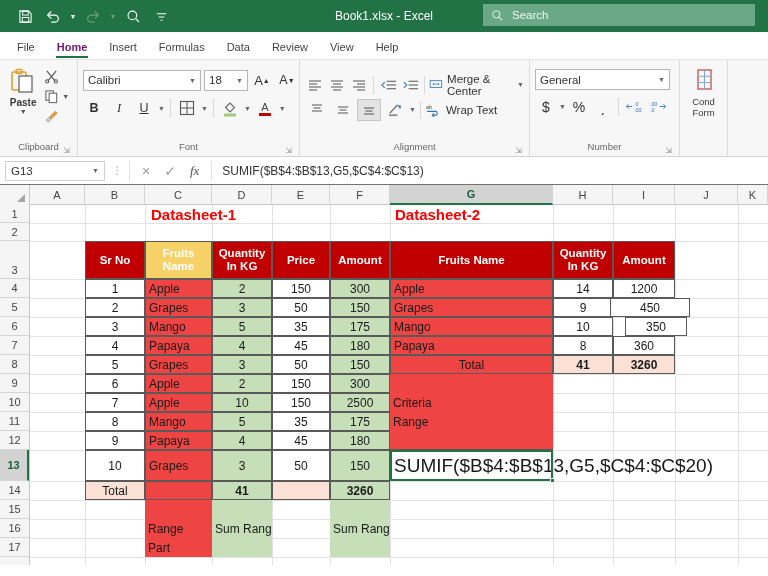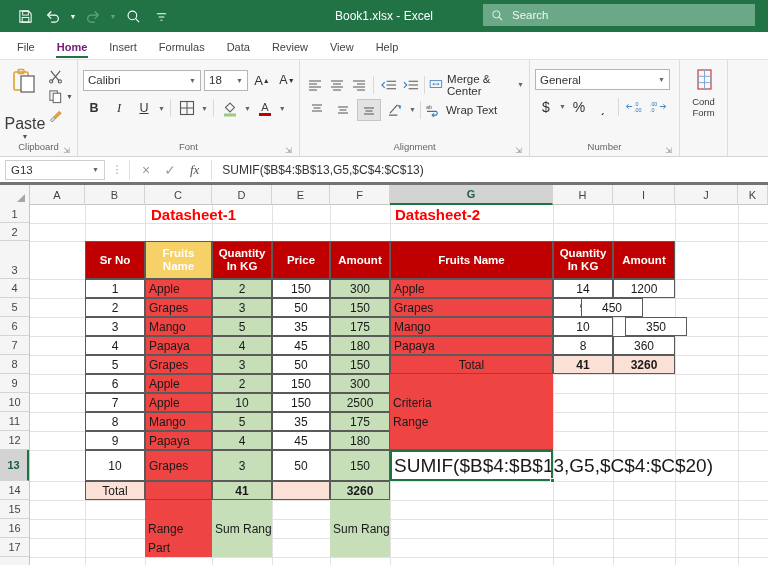--- a/index.html
+++ b/index.html
@@ -105,21 +105,21 @@
     font-size: 8px; color: #888;
   }
 
   
   .clip { width: 78px; display: flex; }
   .paste-col {
     width: 40px; display: flex; flex-direction: column; align-items: center;
     padding-top: 2px;
   }
   .paste-ico { width: 28px; height: 30px; display:flex; align-items:center; justify-content:center;}
-  .paste-lbl { font-size: 16px; color: #3b3b3b; margin-top: 19px; }
+  .paste-lbl { font-size: 10px; color: #3b3b3b; margin-top: 1px; font-weight: bold; }
   .paste-car { font-size: 7px; color: #555; }
   .clip-col { width: 34px; display:flex; flex-direction:column; gap:1px; padding-top:3px;}
   .clip-row { display:flex; align-items:center; height: 19px; }
   .mini-ico { width:20px; height:18px; display:flex; align-items:center; justify-content:center; }
   .mini-car { font-size: 7px; color:#555; margin-left:1px;}
 
   
   .fontg { width: 222px; }
   .frow { display: flex; align-items: center; gap: 3px; height: 24px; }
   .frow.second { margin-top: 4px; }
@@ -162,21 +162,21 @@
 
   
   .styg { width: 48px; align-items: center; }
   .cfcol { display:flex; flex-direction:column; align-items:center; width:42px; padding-top:4px;}
   .cflbl { font-size: 9.5px; color:#3b3b3b; line-height:11px; text-align:center; }
 
   
   .fbar {
     height: 28px;
     background: #ffffff;
-    border-bottom: 3px solid #737373;
+    border-bottom: 1px solid #737373;
     display: flex;
     align-items: center;
   }
   .namebox {
     width: 100px; height: 20px; margin-left: 5px;
     border: 1px solid #cfcfcf; background: #fff;
     display: flex; align-items: center; justify-content: space-between;
     padding: 0 5px; font-size: 11.5px; color: #333;
   }
   .fb-dots { width: 24px; text-align:center; color:#9a9a9a; font-size: 11px; }
@@ -744,21 +744,21 @@
       <div class="cell hdr-red c-center bd" style="left:583px;top:36px;width:62px;height:38px">
         <span>Amount</span>
       </div>
 
       <div class="cell c-left  fill-gold  bd" style="left:360px;top:74px;width:163px;height:19px">Apple</div>
       <div class="cell c-center fill-white bd" style="left:523px;top:74px;width:60px;height:19px">14</div>
       <div class="cell c-center fill-white bd" style="left:583px;top:74px;width:62px;height:19px">1200</div>
 
       <div class="cell c-left  fill-gold  bd" style="left:360px;top:93px;width:163px;height:19px">Grapes</div>
       <div class="cell c-center fill-white bd" style="left:523px;top:93px;width:60px;height:19px">9</div>
-      <div class="cell c-center fill-white bd" style="left:551px;top:93px;width:62px;height:19px">450</div>
+      <div class="cell c-center fill-white bd" style="left:580px;top:93px;width:80px;height:19px">450</div>
 
       <div class="cell c-left  fill-gold  bd" style="left:360px;top:112px;width:163px;height:19px">Mango</div>
       <div class="cell c-center fill-white bd" style="left:523px;top:112px;width:60px;height:19px">10</div>
       <div class="cell c-center fill-white bd" style="left:595px;top:112px;width:62px;height:19px">350</div>
 
       <div class="cell c-left  fill-gold  bd" style="left:360px;top:131px;width:163px;height:19px">Papaya</div>
       <div class="cell c-center fill-white bd" style="left:523px;top:131px;width:60px;height:19px">8</div>
       <div class="cell c-center fill-white bd" style="left:583px;top:131px;width:62px;height:19px">360</div>
 
       <div class="cell c-center fill-gold bd" style="left:360px;top:150px;width:163px;height:19px">Total</div>

